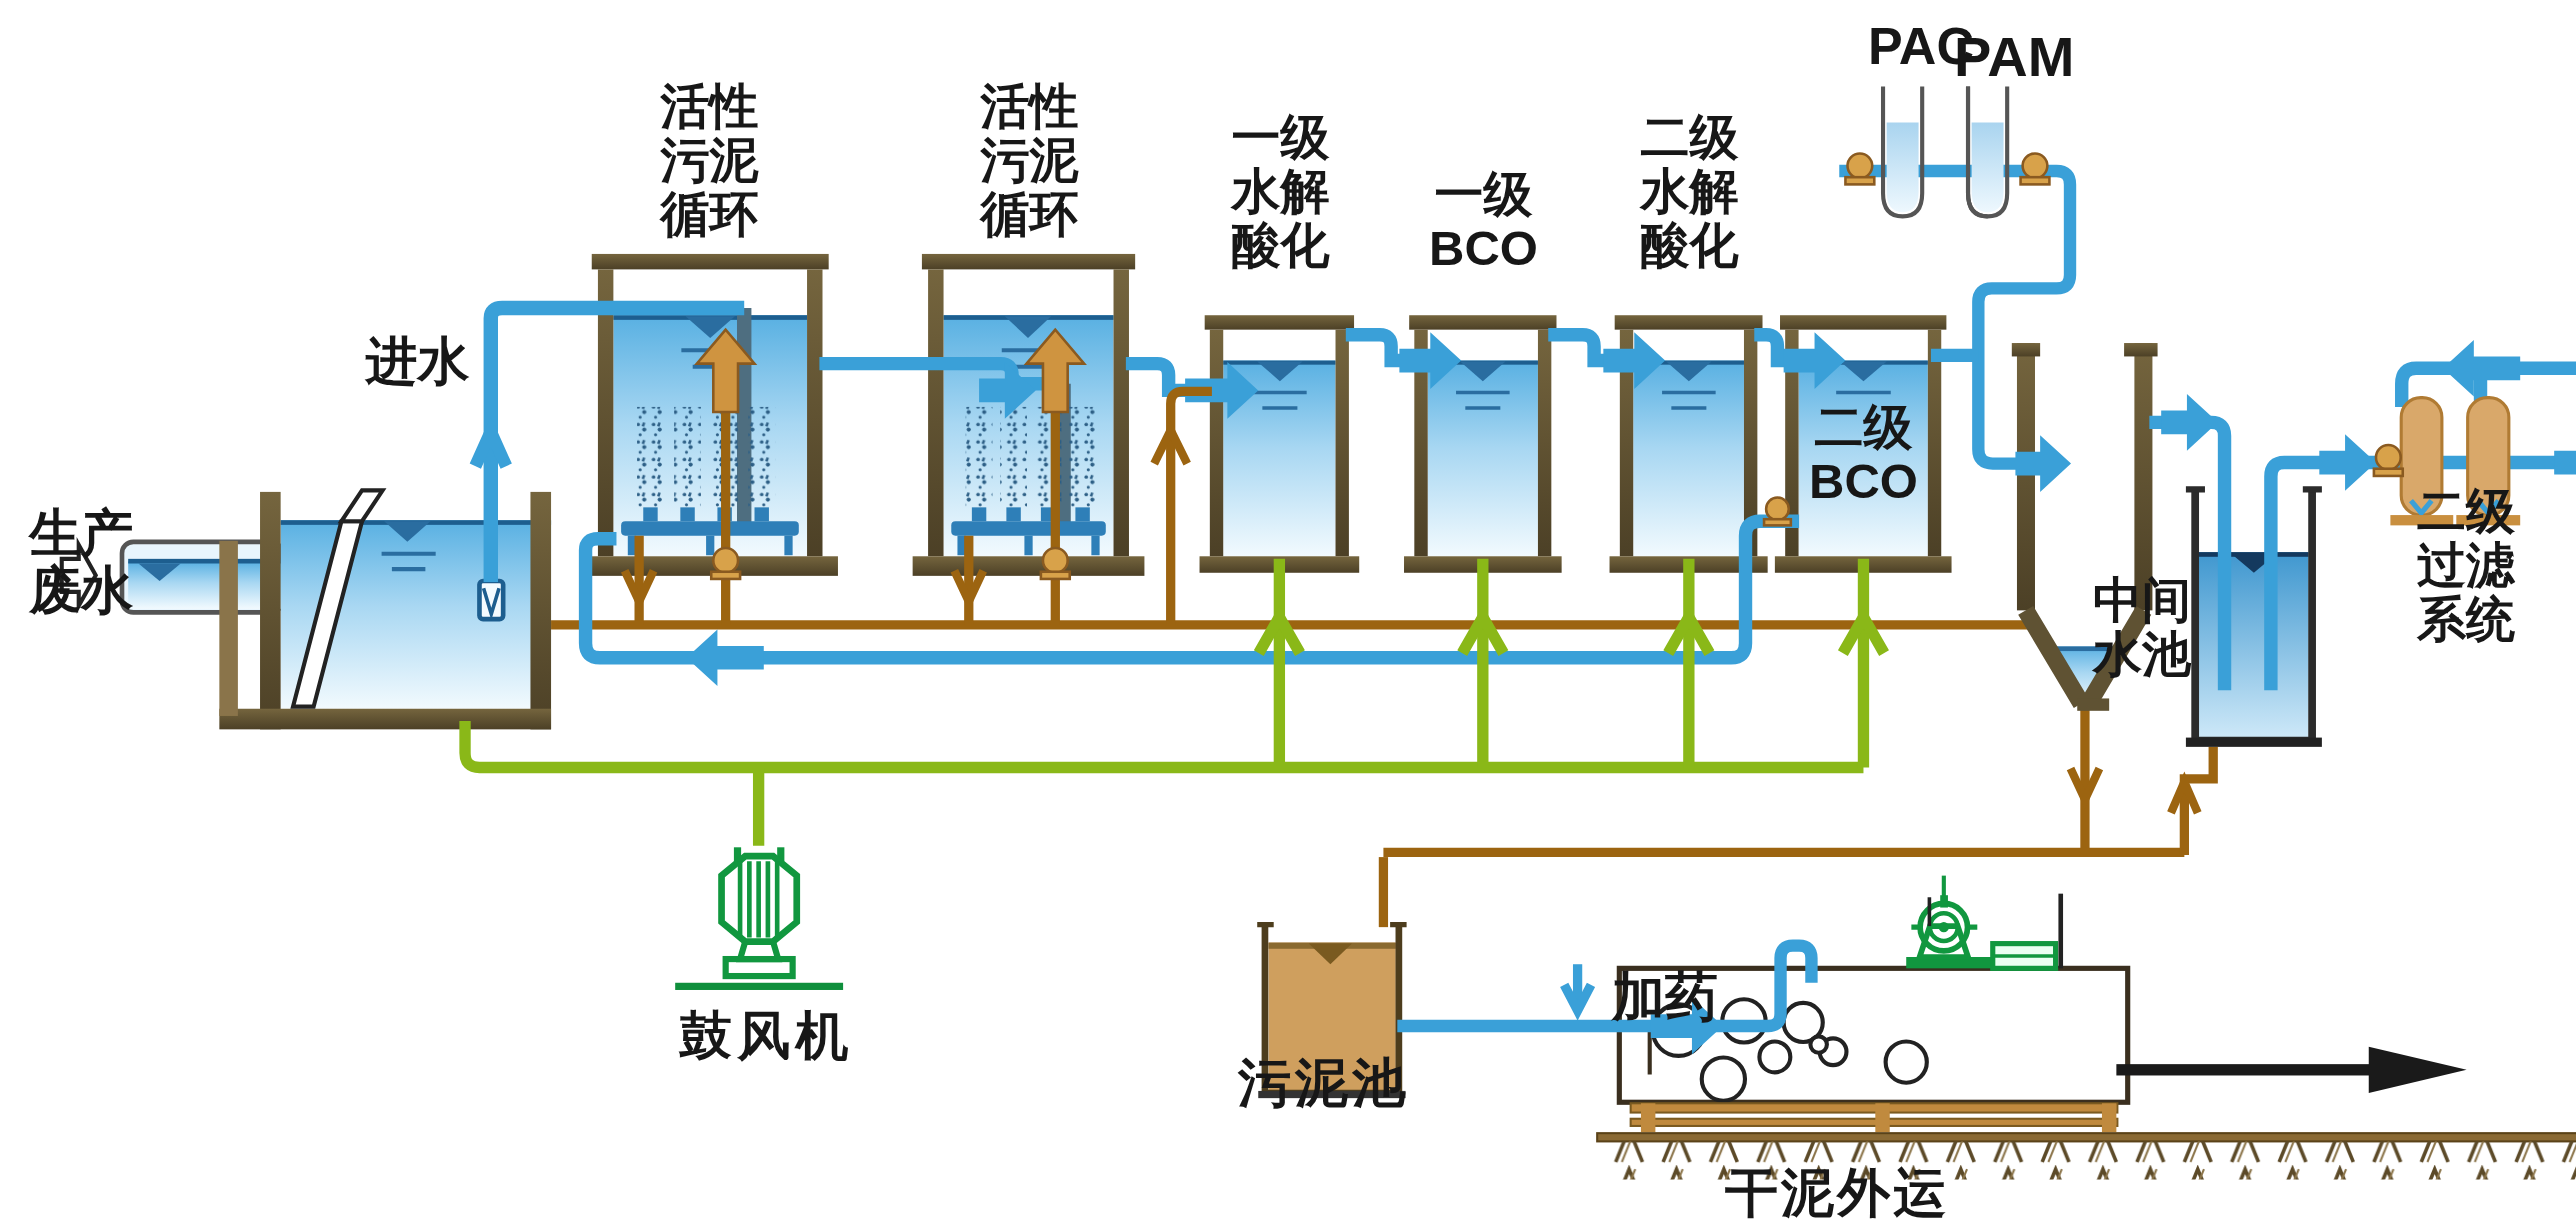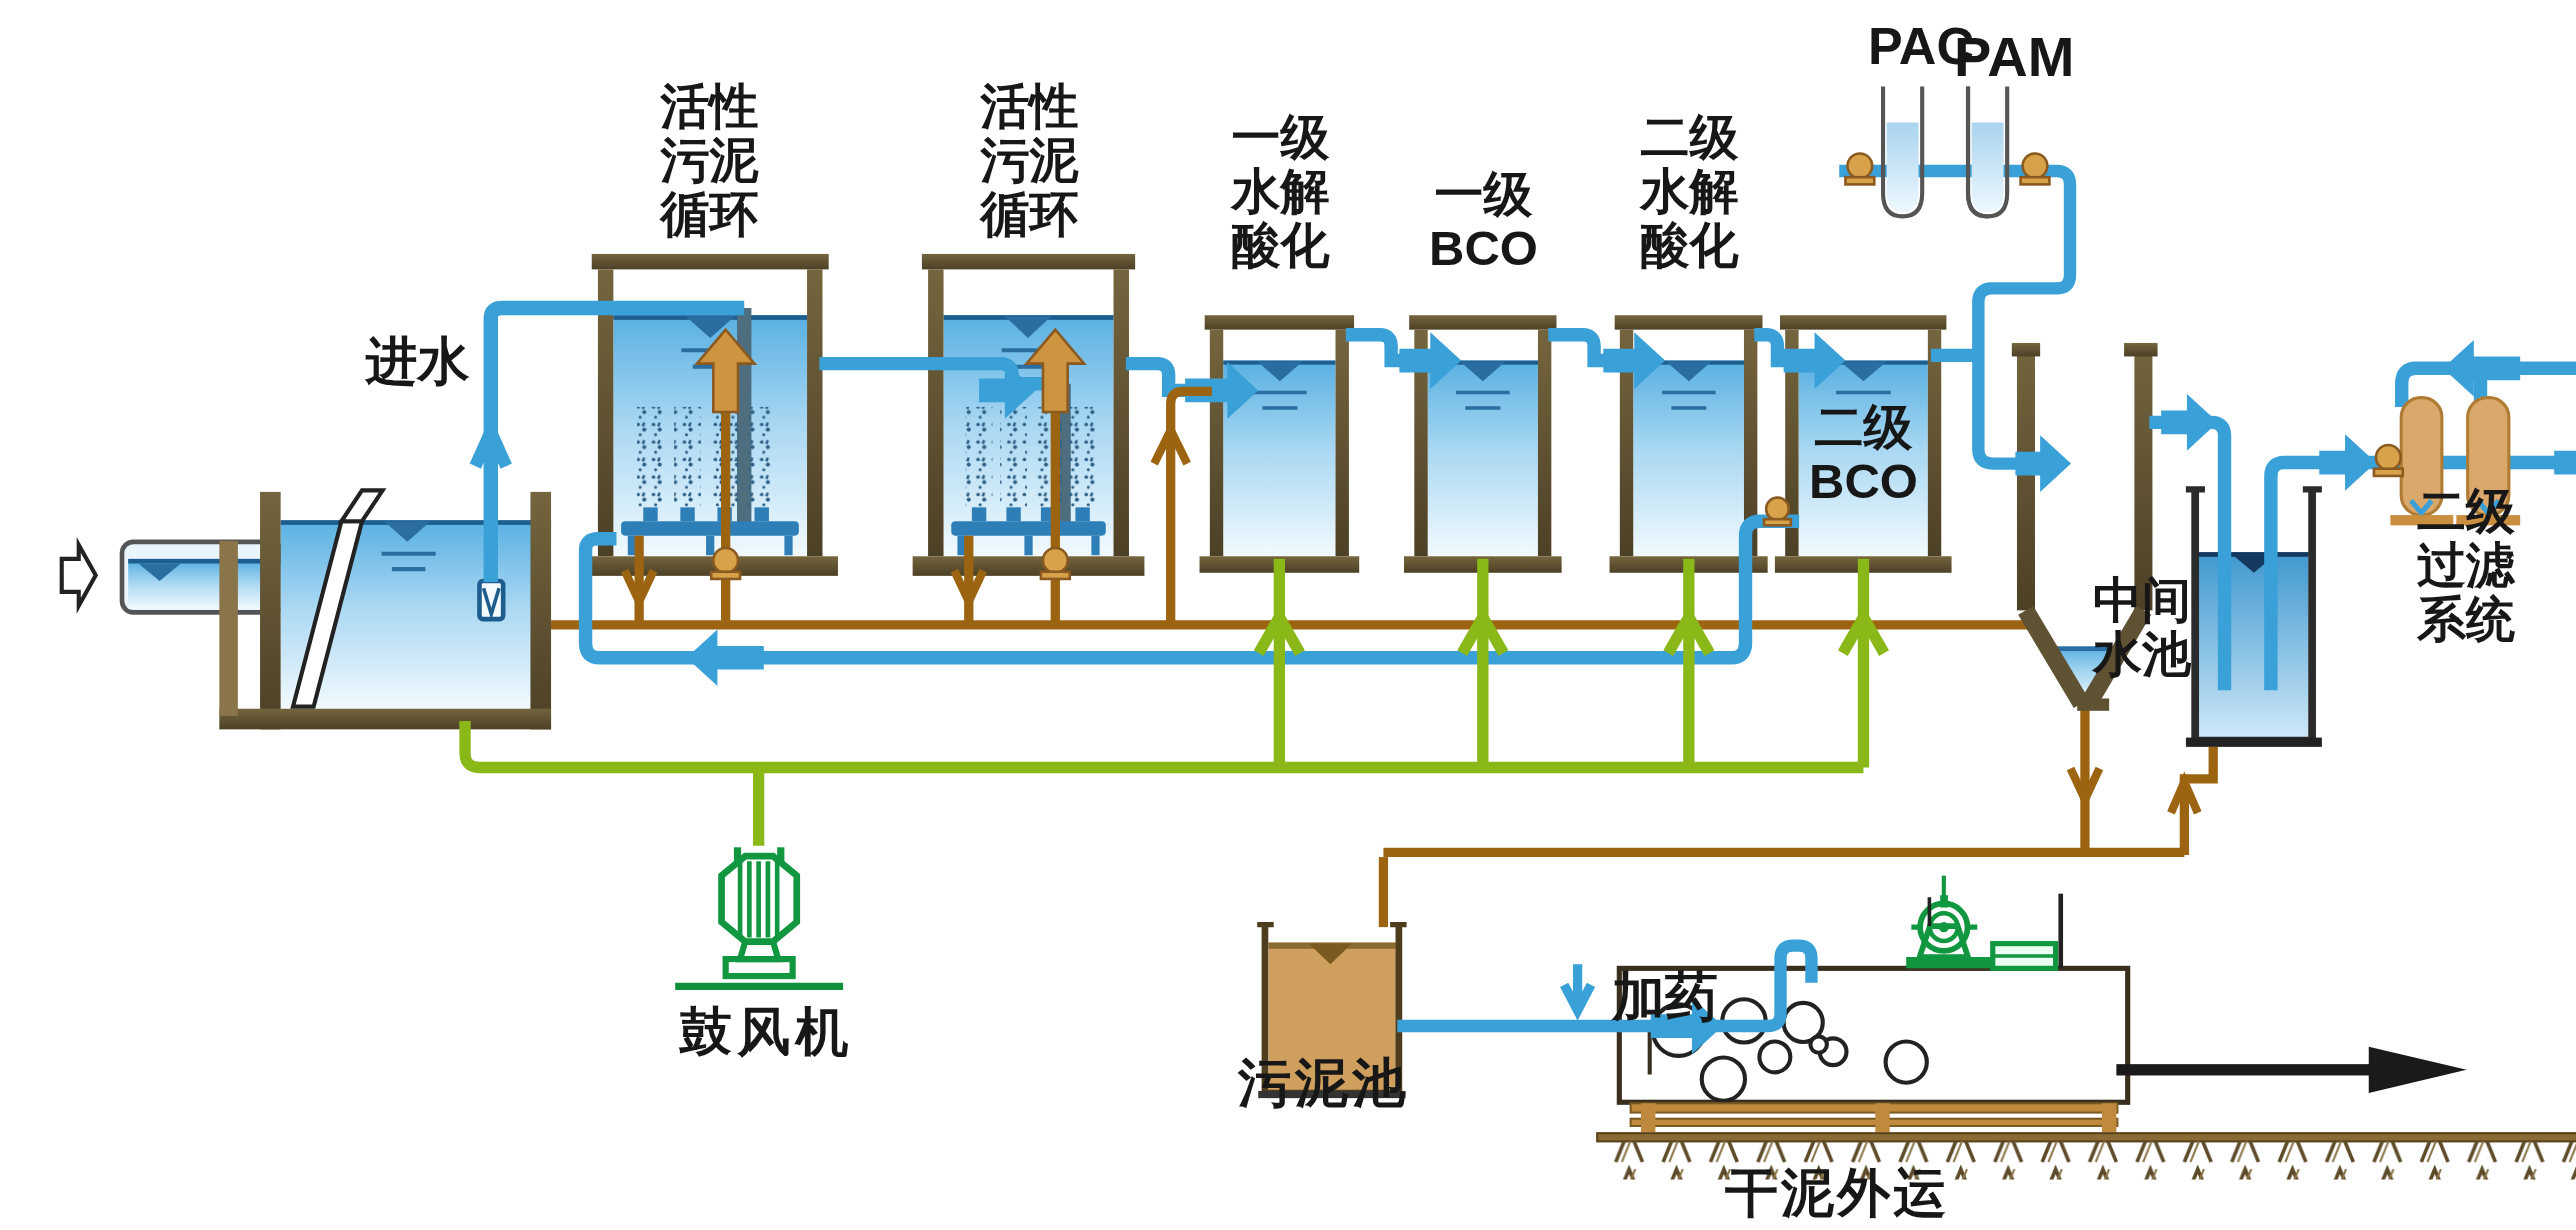--- a/index.html
+++ b/index.html
@@ -412,20 +412,22 @@
   <circle cx="2048" cy="1088" r="24"></circle>
         <rect x="2020" y="1110" width="56" height="14"></rect>
 </g>
 
 <g>
   <rect x="4108" y="2066" width="500" height="22" fill="#1a1a1a"></rect>
   <polygon points="4788,2077 4598,2032 4598,2122" fill="#1a1a1a"></polygon>
 </g>
 </svg>
 
+<div class="lbl" style="left:9.3px;top:505px;width:144px;font-size:52px;">生产
+废水</div>
 <div class="lbl" style="left:361px;top:333px;width:113px;font-size:52px;">进水</div>
 <div class="lbl" style="left:654px;top:80px;width:111px;font-size:49px;">活性
 污泥
 循环</div>
 <div class="lbl" style="left:974px;top:80px;width:111px;font-size:49px;">活性
 污泥
 循环</div>
 <div class="lbl" style="left:1225px;top:111px;width:111px;font-size:49px;">一级
 水解
 酸化</div>
@@ -437,18 +439,18 @@
 <div class="lbl" style="left:1808px;top:401px;width:111px;font-size:49px;">二级
 BCO</div>
 <div class="lbl latin" style="left:1868px;top:17.5px;width:77px;font-size:52px;">PAC</div>
 <div class="lbl latin" style="left:1954px;top:17.5px;width:77px;font-size:56px;margin-top:8px;">PAM</div>
 <div class="lbl" style="left:2088px;top:574px;width:108px;font-size:49px;text-align:center;">中间
 水池</div>
 <div class="lbl" style="left:2412px;top:485px;width:108px;font-size:49px;">二级
 过滤
 系统</div>
 
-<div class="lbl" style="left:679px;top:1007px;width:175px;font-size:53px;letter-spacing:5.2px;text-align:left;font-family:Liberation Mono, monospace;">鼓风机</div>
+<div class="lbl" style="left:679px;top:1007px;width:175px;font-size:53px;letter-spacing:5.2px;text-align:left;">鼓风机</div>
 <div class="lbl" style="left:1238px;top:1054px;width:173px;font-size:53px;letter-spacing:4.1px;text-align:left;">污泥池</div>
 <div class="lbl" style="left:1606px;top:968px;width:118px;font-size:53px;text-align:center;">加药</div>
 <div class="lbl" style="left:1725px;top:1164px;width:304px;font-size:53px;letter-spacing:3.1px;text-align:left;">干泥外运</div>
 </div>
 
 
 </body></html>

